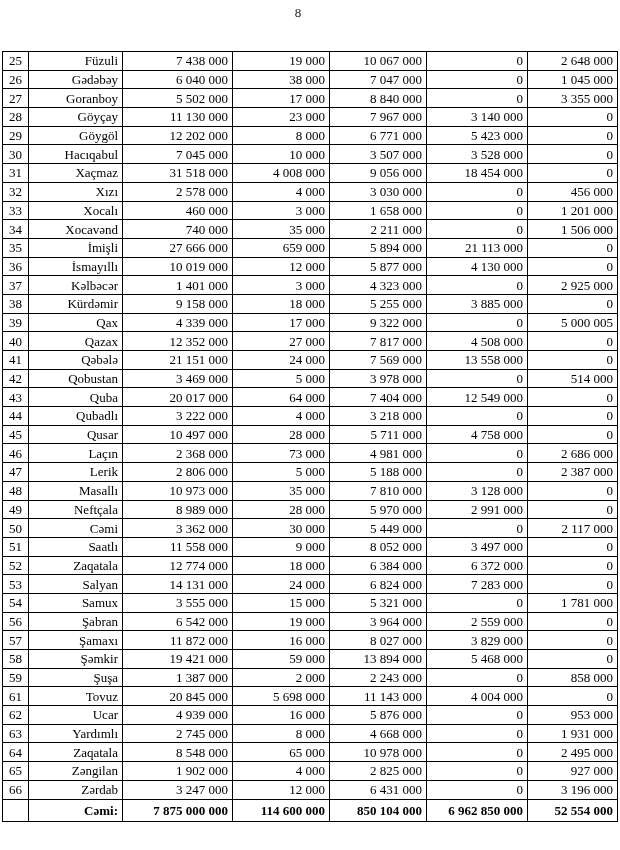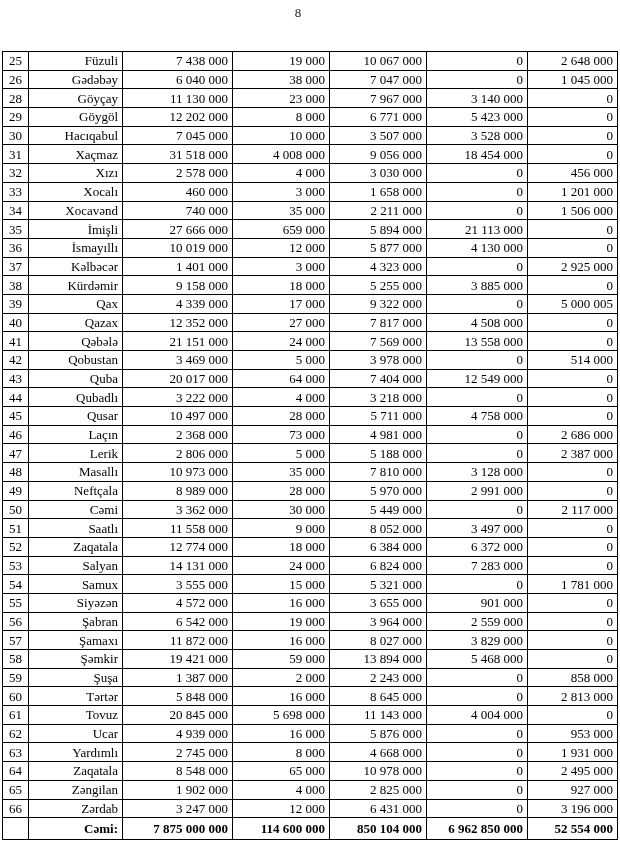--- a/index.html
+++ b/index.html
@@ -84,20 +84,29 @@
         <tr class="data-row">
           <td class="cell-no">26</td>
           <td class="cell-name">Gədəbəy</td>
           <td class="cell-num">6 040 000</td>
           <td class="cell-num">38 000</td>
           <td class="cell-num">7 047 000</td>
           <td class="cell-num">0</td>
           <td class="cell-num">1 045 000</td>
         </tr>
         <tr class="data-row">
+          <td class="cell-no">27</td>
+          <td class="cell-name">Goranboy</td>
+          <td class="cell-num">5 502 000</td>
+          <td class="cell-num">17 000</td>
+          <td class="cell-num">8 840 000</td>
+          <td class="cell-num">0</td>
+          <td class="cell-num">3 355 000</td>
+        </tr>
+        <tr class="data-row">
           <td class="cell-no">28</td>
           <td class="cell-name">Göyçay</td>
           <td class="cell-num">11 130 000</td>
           <td class="cell-num">23 000</td>
           <td class="cell-num">7 967 000</td>
           <td class="cell-num">3 140 000</td>
           <td class="cell-num">0</td>
         </tr>
         <tr class="data-row">
           <td class="cell-no">29</td>
@@ -327,29 +336,20 @@
         <tr class="data-row">
           <td class="cell-no">54</td>
           <td class="cell-name">Samux</td>
           <td class="cell-num">3 555 000</td>
           <td class="cell-num">15 000</td>
           <td class="cell-num">5 321 000</td>
           <td class="cell-num">0</td>
           <td class="cell-num">1 781 000</td>
         </tr>
         <tr class="data-row">
-          <td class="cell-no">55</td>
-          <td class="cell-name">Siyəzən</td>
-          <td class="cell-num">4 572 000</td>
-          <td class="cell-num">16 000</td>
-          <td class="cell-num">3 655 000</td>
-          <td class="cell-num">901 000</td>
-          <td class="cell-num">0</td>
-        </tr>
-        <tr class="data-row">
           <td class="cell-no">56</td>
           <td class="cell-name">Şabran</td>
           <td class="cell-num">6 542 000</td>
           <td class="cell-num">19 000</td>
           <td class="cell-num">3 964 000</td>
           <td class="cell-num">2 559 000</td>
           <td class="cell-num">0</td>
         </tr>
         <tr class="data-row">
           <td class="cell-no">57</td>
@@ -370,29 +370,20 @@
           <td class="cell-num">0</td>
         </tr>
         <tr class="data-row">
           <td class="cell-no">59</td>
           <td class="cell-name">Şuşa</td>
           <td class="cell-num">1 387 000</td>
           <td class="cell-num">2 000</td>
           <td class="cell-num">2 243 000</td>
           <td class="cell-num">0</td>
           <td class="cell-num">858 000</td>
-        </tr>
-        <tr class="data-row">
-          <td class="cell-no">60</td>
-          <td class="cell-name">Tərtər</td>
-          <td class="cell-num">5 848 000</td>
-          <td class="cell-num">16 000</td>
-          <td class="cell-num">8 645 000</td>
-          <td class="cell-num">0</td>
-          <td class="cell-num">2 813 000</td>
         </tr>
         <tr class="data-row">
           <td class="cell-no">61</td>
           <td class="cell-name">Tovuz</td>
           <td class="cell-num">20 845 000</td>
           <td class="cell-num">5 698 000</td>
           <td class="cell-num">11 143 000</td>
           <td class="cell-num">4 004 000</td>
           <td class="cell-num">0</td>
         </tr>

